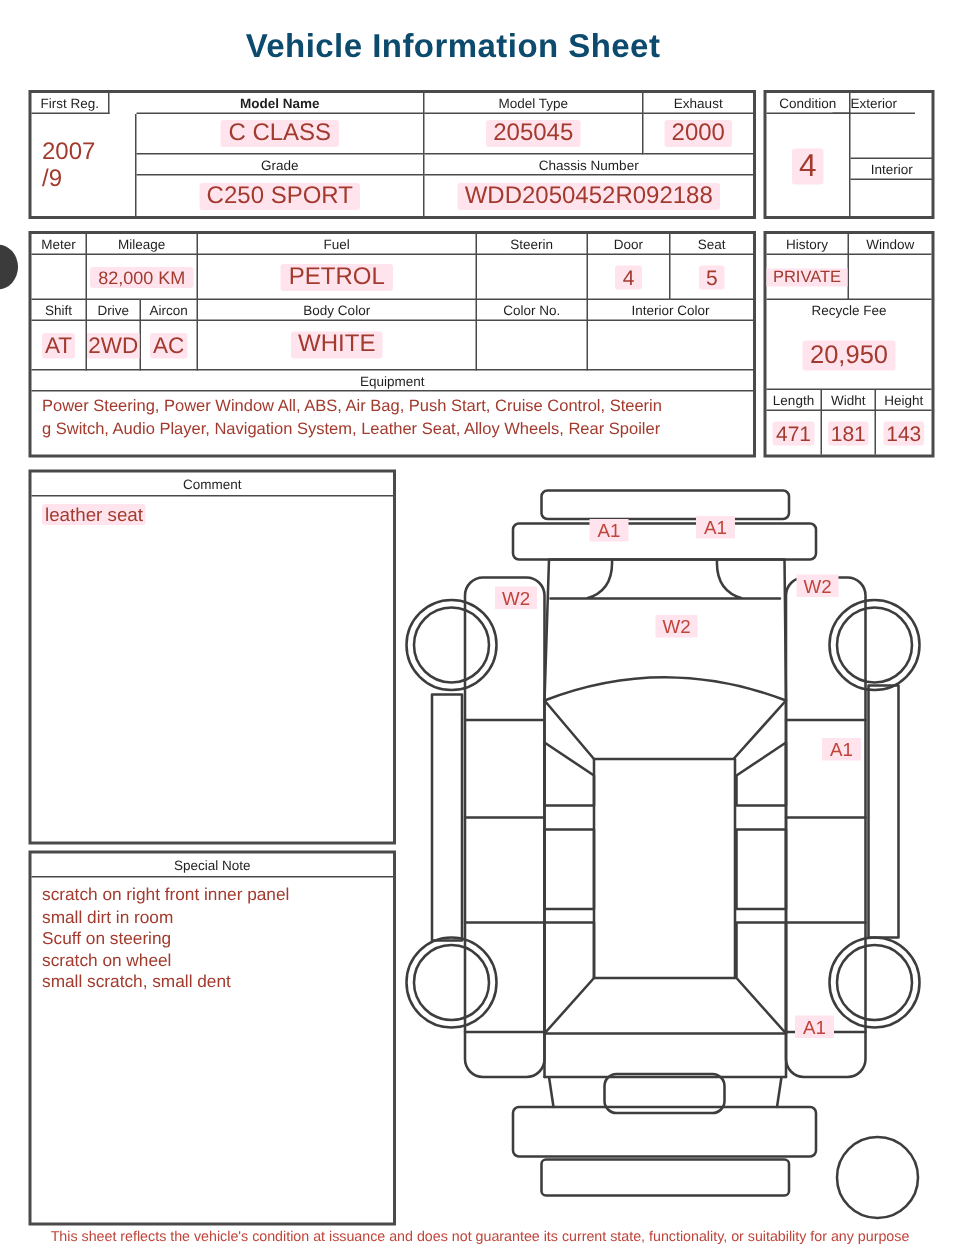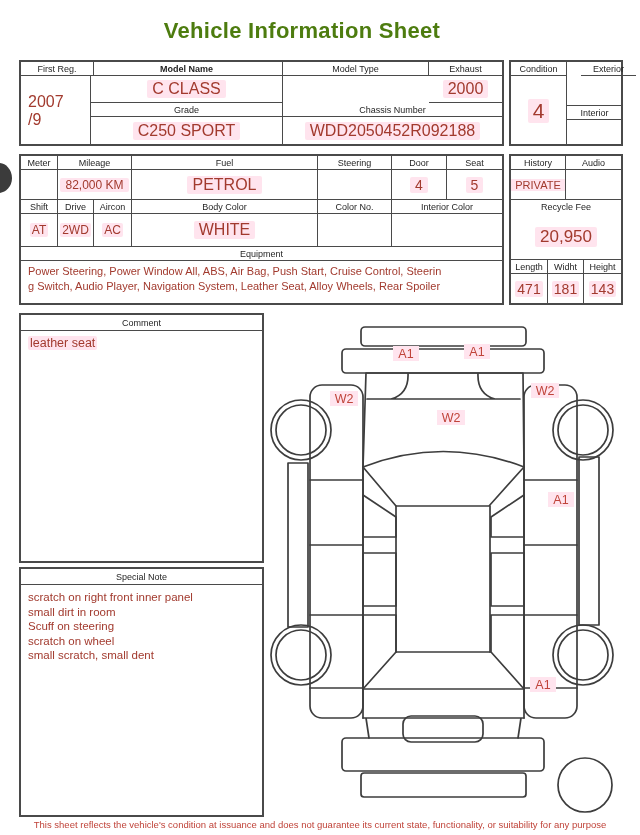--- a/index.html
+++ b/index.html
@@ -2,28 +2,28 @@
 <html style="--red: #a23a2e; --lred: #c0443a; --pink: #ffe4ee; --line: #4a4a4a;"><head>
 <meta charset="utf-8">
 <style>
   :root{
     --red:#a23a2e; --lred:#c0443a; --pink:#ffe4ee; --line:#4a4a4a;
   }
   html,body{margin:0;padding:0;background:#ffffff;}
   .sheet{position:relative;width:640px;height:835px;background:#fff;overflow:hidden;
          font-family:"Liberation Sans",sans-serif;color:#222;}
   .title{position:absolute;top:18px;left:0;width:604px;text-align:center;
-         font-size:22px;font-weight:600;color:#4d7c0f;letter-spacing:.3px;}
+         font-size:22px;font-weight:600;color:#0c4a6e;letter-spacing:.3px;}
   .box{position:absolute;border:2px solid var(--line);box-sizing:border-box;background:#fff;}
   .cell{position:absolute;box-sizing:border-box;display:flex;align-items:center;justify-content:center;overflow:hidden;}
   .br{border-right:1px solid var(--line);} .bb{border-bottom:1px solid var(--line);}
   .hdr{font-size:9px;color:#1f1f1f;}
   .val{color:var(--red);}
   .hl{background:var(--pink);padding:0 5px;border-radius:2px;white-space:nowrap;}
-  .fs16{font-size:16px;} .fs14{font-size:14px;} .fs13{font-size:12px;} .fs12{font-size:12px;}
+  .fs16{font-size:16px;} .fs14{font-size:14px;} .fs13{font-size:15px;} .fs12{font-size:12px;}
   .fs11{font-size:11px;} .fs17{font-size:17px;} .fs20{font-size:21px;}
   .firstreg{flex-direction:column;align-items:flex-start;justify-content:center;padding-left:7px;
             font-size:16px;line-height:18px;}
   .eqtext{position:absolute;left:0;top:0;width:100%;height:100%;box-sizing:border-box;
           padding:3px 7px;color:var(--red);font-size:11px;line-height:15px;}
   .eqline{white-space:nowrap;}
   .panelbox{position:absolute;border:2px solid var(--line);box-sizing:border-box;background:#fff;}
   .panelhdr{height:15px;border-bottom:1px solid var(--line);display:flex;align-items:center;
             justify-content:center;font-size:9px;color:#1f1f1f;}
   .panelbody{padding:5px 7px;color:var(--red);font-size:11.5px;line-height:14.5px;}
@@ -37,60 +37,63 @@
 </style>
 </head>
 <body>
 
 <div class="sheet">
 
   <div class="title">Vehicle Information Sheet</div>
   <div class="artifact"></div>
 
   <div class="box" style="left:19px;top:60px;width:485px;height:86px;">
-    <div class="cell hdr br bb" style="left:0;top:0;width:73px;height:14px;">First Reg.</div>
+    <div class="cell hdr br bb" style="left:0;top:0;width:52px;height:14px;">First Reg.</div>
     <div class="cell val firstreg br" style="left:0;top:14px;width:70px;height:69px;">
       <span>2007</span>
       <span>/9</span>
     </div>
     <div class="cell hdr br bb" style="left:70px;top:0;width:192px;height:14px;font-weight:bold;">Model Name</div>
     <div class="cell val fs16 br bb" style="left:70px;top:14px;width:192px;height:27px;">
         <span class="hl">C CLASS</span>
       </div>
     <div class="cell hdr br bb" style="left:262px;top:0;width:146px;height:14px;">Model Type</div>
+    <div class="cell val fs16 br bb" style="left:262px;top:14px;width:146px;height:27px;">
+        <span class="hl">205045</span>
+      </div>
     <div class="cell hdr bb" style="left:408px;top:0;width:73px;height:14px;">Exhaust</div>
     <div class="cell val fs16 bb" style="left:408px;top:14px;width:73px;height:27px;">
         <span class="hl">2000</span>
       </div>
     <div class="cell hdr br bb" style="left:70px;top:41px;width:192px;height:14px;">Grade</div>
     <div class="cell val fs16 br" style="left:70px;top:55px;width:192px;height:28px;">
         <span class="hl">C250 SPORT</span>
       </div>
     <div class="cell hdr bb" style="left:262px;top:41px;width:219px;height:14px;">Chassis Number</div>
     <div class="cell val fs16" style="left:262px;top:55px;width:219px;height:28px;">
         <span class="hl">WDD2050452R092188</span>
       </div>
   </div>
 
   <div class="box" style="left:509px;top:60px;width:114px;height:86px;">
     <div class="cell hdr br bb" style="left:0;top:0;width:56px;height:14px;">Condition</div>
     <div class="cell val fs20 br" style="left:0;top:14px;width:56px;height:69px;">
         <span class="hl">4</span>
       </div>
-    <div class="cell hdr bb" style="left:70px;top:0;width:55px;height:14px;">Exterior</div>
+    <div class="cell hdr bb" style="left:44px;top:0;width:55px;height:14px;">Exterior</div>
     <div class="cell val bb" style="left:56px;top:14px;width:55px;height:30px;"></div>
     <div class="cell hdr bb" style="left:56px;top:44px;width:55px;height:14px;">Interior</div>
     <div class="cell val" style="left:56px;top:58px;width:55px;height:25px;"></div>
   </div>
 
   <div class="box" style="left:19px;top:154px;width:485px;height:151px;">
     <div class="cell hdr br bb" style="left:0;top:0;width:37px;height:14px;">Meter</div>
     <div class="cell hdr br bb" style="left:37px;top:0;width:74px;height:14px;">Mileage</div>
     <div class="cell hdr br bb" style="left:111px;top:0;width:186px;height:14px;">Fuel</div>
-    <div class="cell hdr br bb" style="left:297px;top:0;width:74px;height:14px;">Steering</div>
+    <div class="cell hdr br bb" style="left:297px;top:0;width:74px;height:14px;">Steerin</div>
     <div class="cell hdr br bb" style="left:371px;top:0;width:55px;height:14px;">Door</div>
     <div class="cell hdr bb" style="left:426px;top:0;width:55px;height:14px;">Seat</div>
 
     <div class="cell val br bb" style="left:0;top:14px;width:37px;height:30px;"></div>
     <div class="cell val fs12 br bb" style="left:37px;top:14px;width:74px;height:30px;">
         <span class="hl">82,000 KM</span>
       </div>
     <div class="cell val fs16 br bb" style="left:111px;top:14px;width:186px;height:30px;">
         <span class="hl">PETROL</span>
       </div>
@@ -128,21 +131,21 @@
     <div style="position:absolute;left:0;top:105px;width:481px;height:42px;">
       <div class="eqtext">
         <div class="eqline">Power Steering, Power Window  All, ABS, Air Bag, Push Start, Cruise Control, Steerin</div>
         <div class="eqline">g Switch, Audio Player, Navigation System, Leather Seat, Alloy Wheels, Rear Spoiler</div>
       </div>
     </div>
   </div>
 
   <div class="box" style="left:509px;top:154px;width:114px;height:151px;">
     <div class="cell hdr br bb" style="left:0;top:0;width:55px;height:14px;">History</div>
-    <div class="cell hdr bb" style="left:55px;top:0;width:55px;height:14px;">Audio</div>
+    <div class="cell hdr bb" style="left:55px;top:0;width:55px;height:14px;">Window</div>
     <div class="cell val fs11 br bb" style="left:0;top:14px;width:55px;height:30px;">
         <span class="hl" style="padding:0 13px;">PRIVATE</span>
       </div>
     <div class="cell val bb" style="left:55px;top:14px;width:55px;height:30px;"></div>
     <div class="cell hdr" style="left:0;top:44px;width:110px;height:14px;">Recycle Fee</div>
     <div class="cell val fs17 bb" style="left:0;top:58px;width:110px;height:46px;">
         <span class="hl">20,950</span>
       </div>
     <div class="cell hdr br bb" style="left:0;top:104px;width:37px;height:14px;">Length</div>
     <div class="cell hdr br bb" style="left:37px;top:104px;width:36px;height:14px;">Widht</div>

